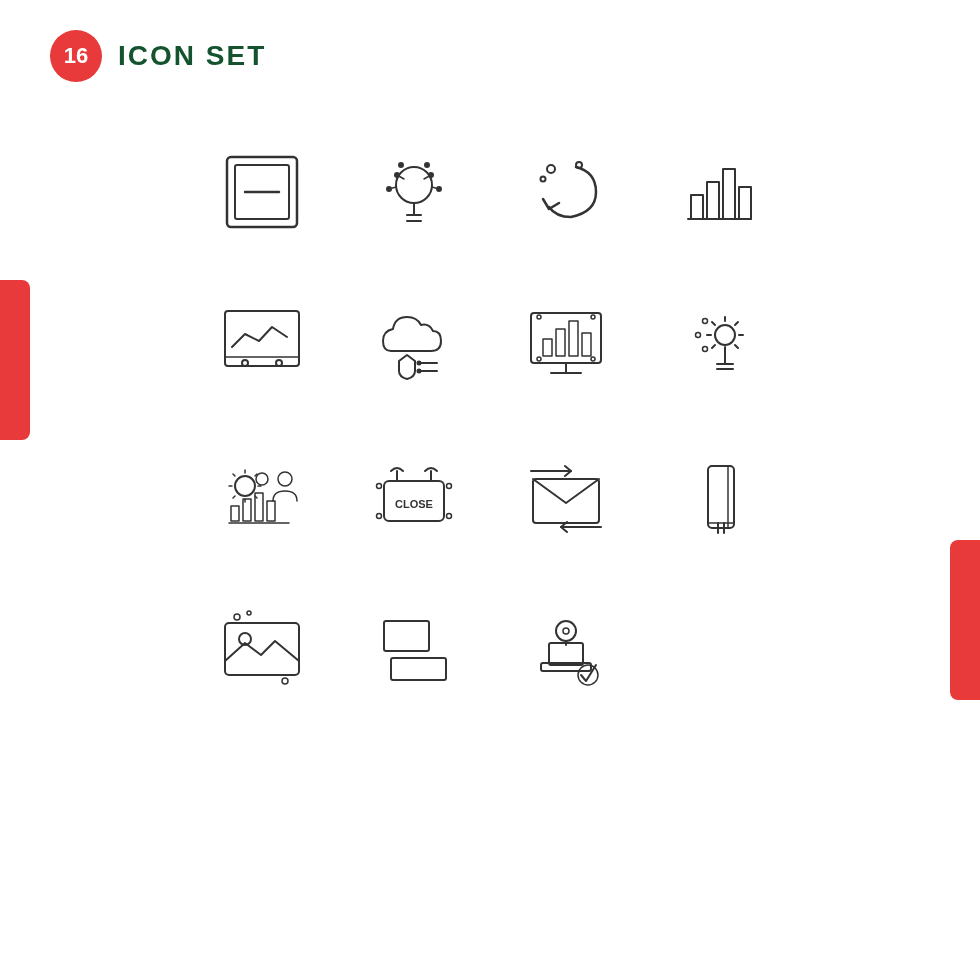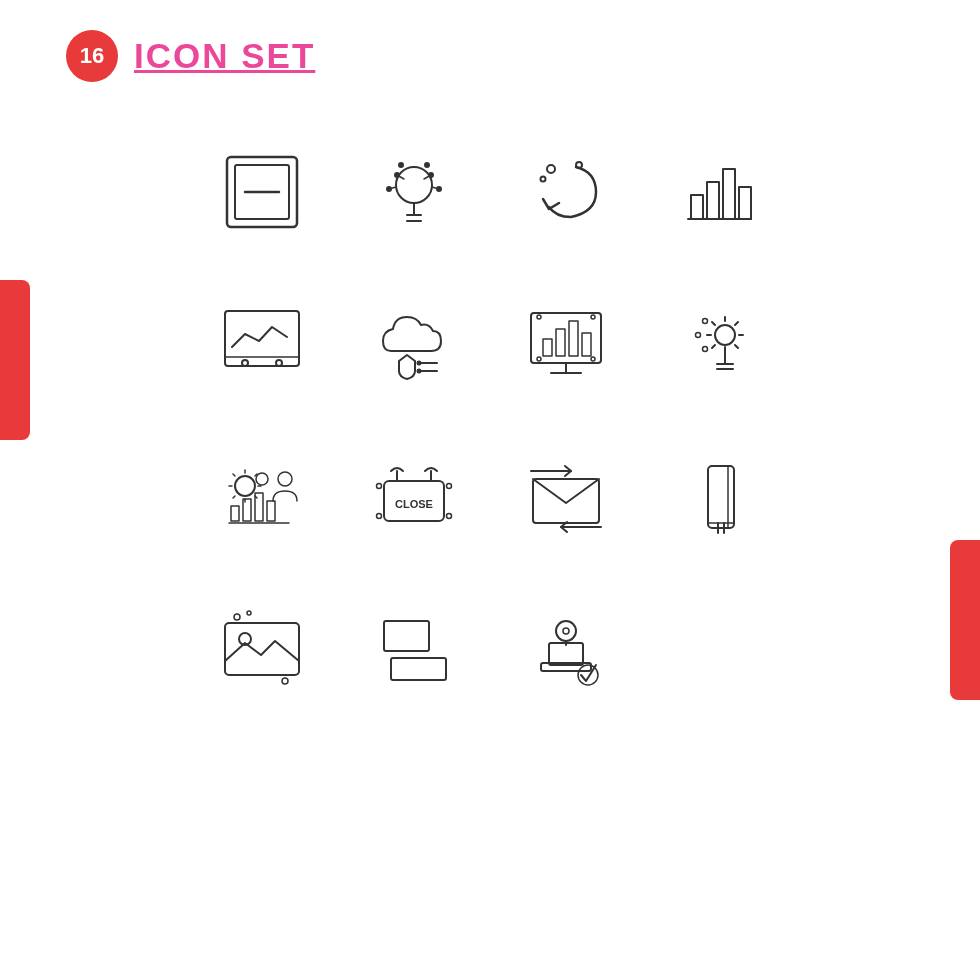--- a/index.html
+++ b/index.html
@@ -29,41 +29,40 @@
       width: 30px;
       height: 160px;
       background: #e83a3a;
       border-radius: 8px 0 0 8px;
     }
 
     
     .header {
       display: flex;
       align-items: center;
-      padding: 30px 66px;
+      padding: 30px 50px;
       gap: 16px;
     }
     .badge {
       width: 52px;
       height: 52px;
       border-radius: 50%;
       background: #e83a3a;
       color: white;
       font-size: 22px;
       font-weight: bold;
       display: flex;
       align-items: center;
       justify-content: center;
     }
     .header-title {
-      font-size: 35px;
+      font-size: 28px;
       font-weight: bold;
-      color: #ec4899;
+      color: #14532d;
       letter-spacing: 2px;
-      text-decoration: underline;
     }
 
     
     .icon-grid {
       display: grid;
       grid-template-columns: repeat(4, 140px);
       grid-template-rows: repeat(4, 140px);
       gap: 12px;
       padding: 10px 52px;
       justify-content: center;

